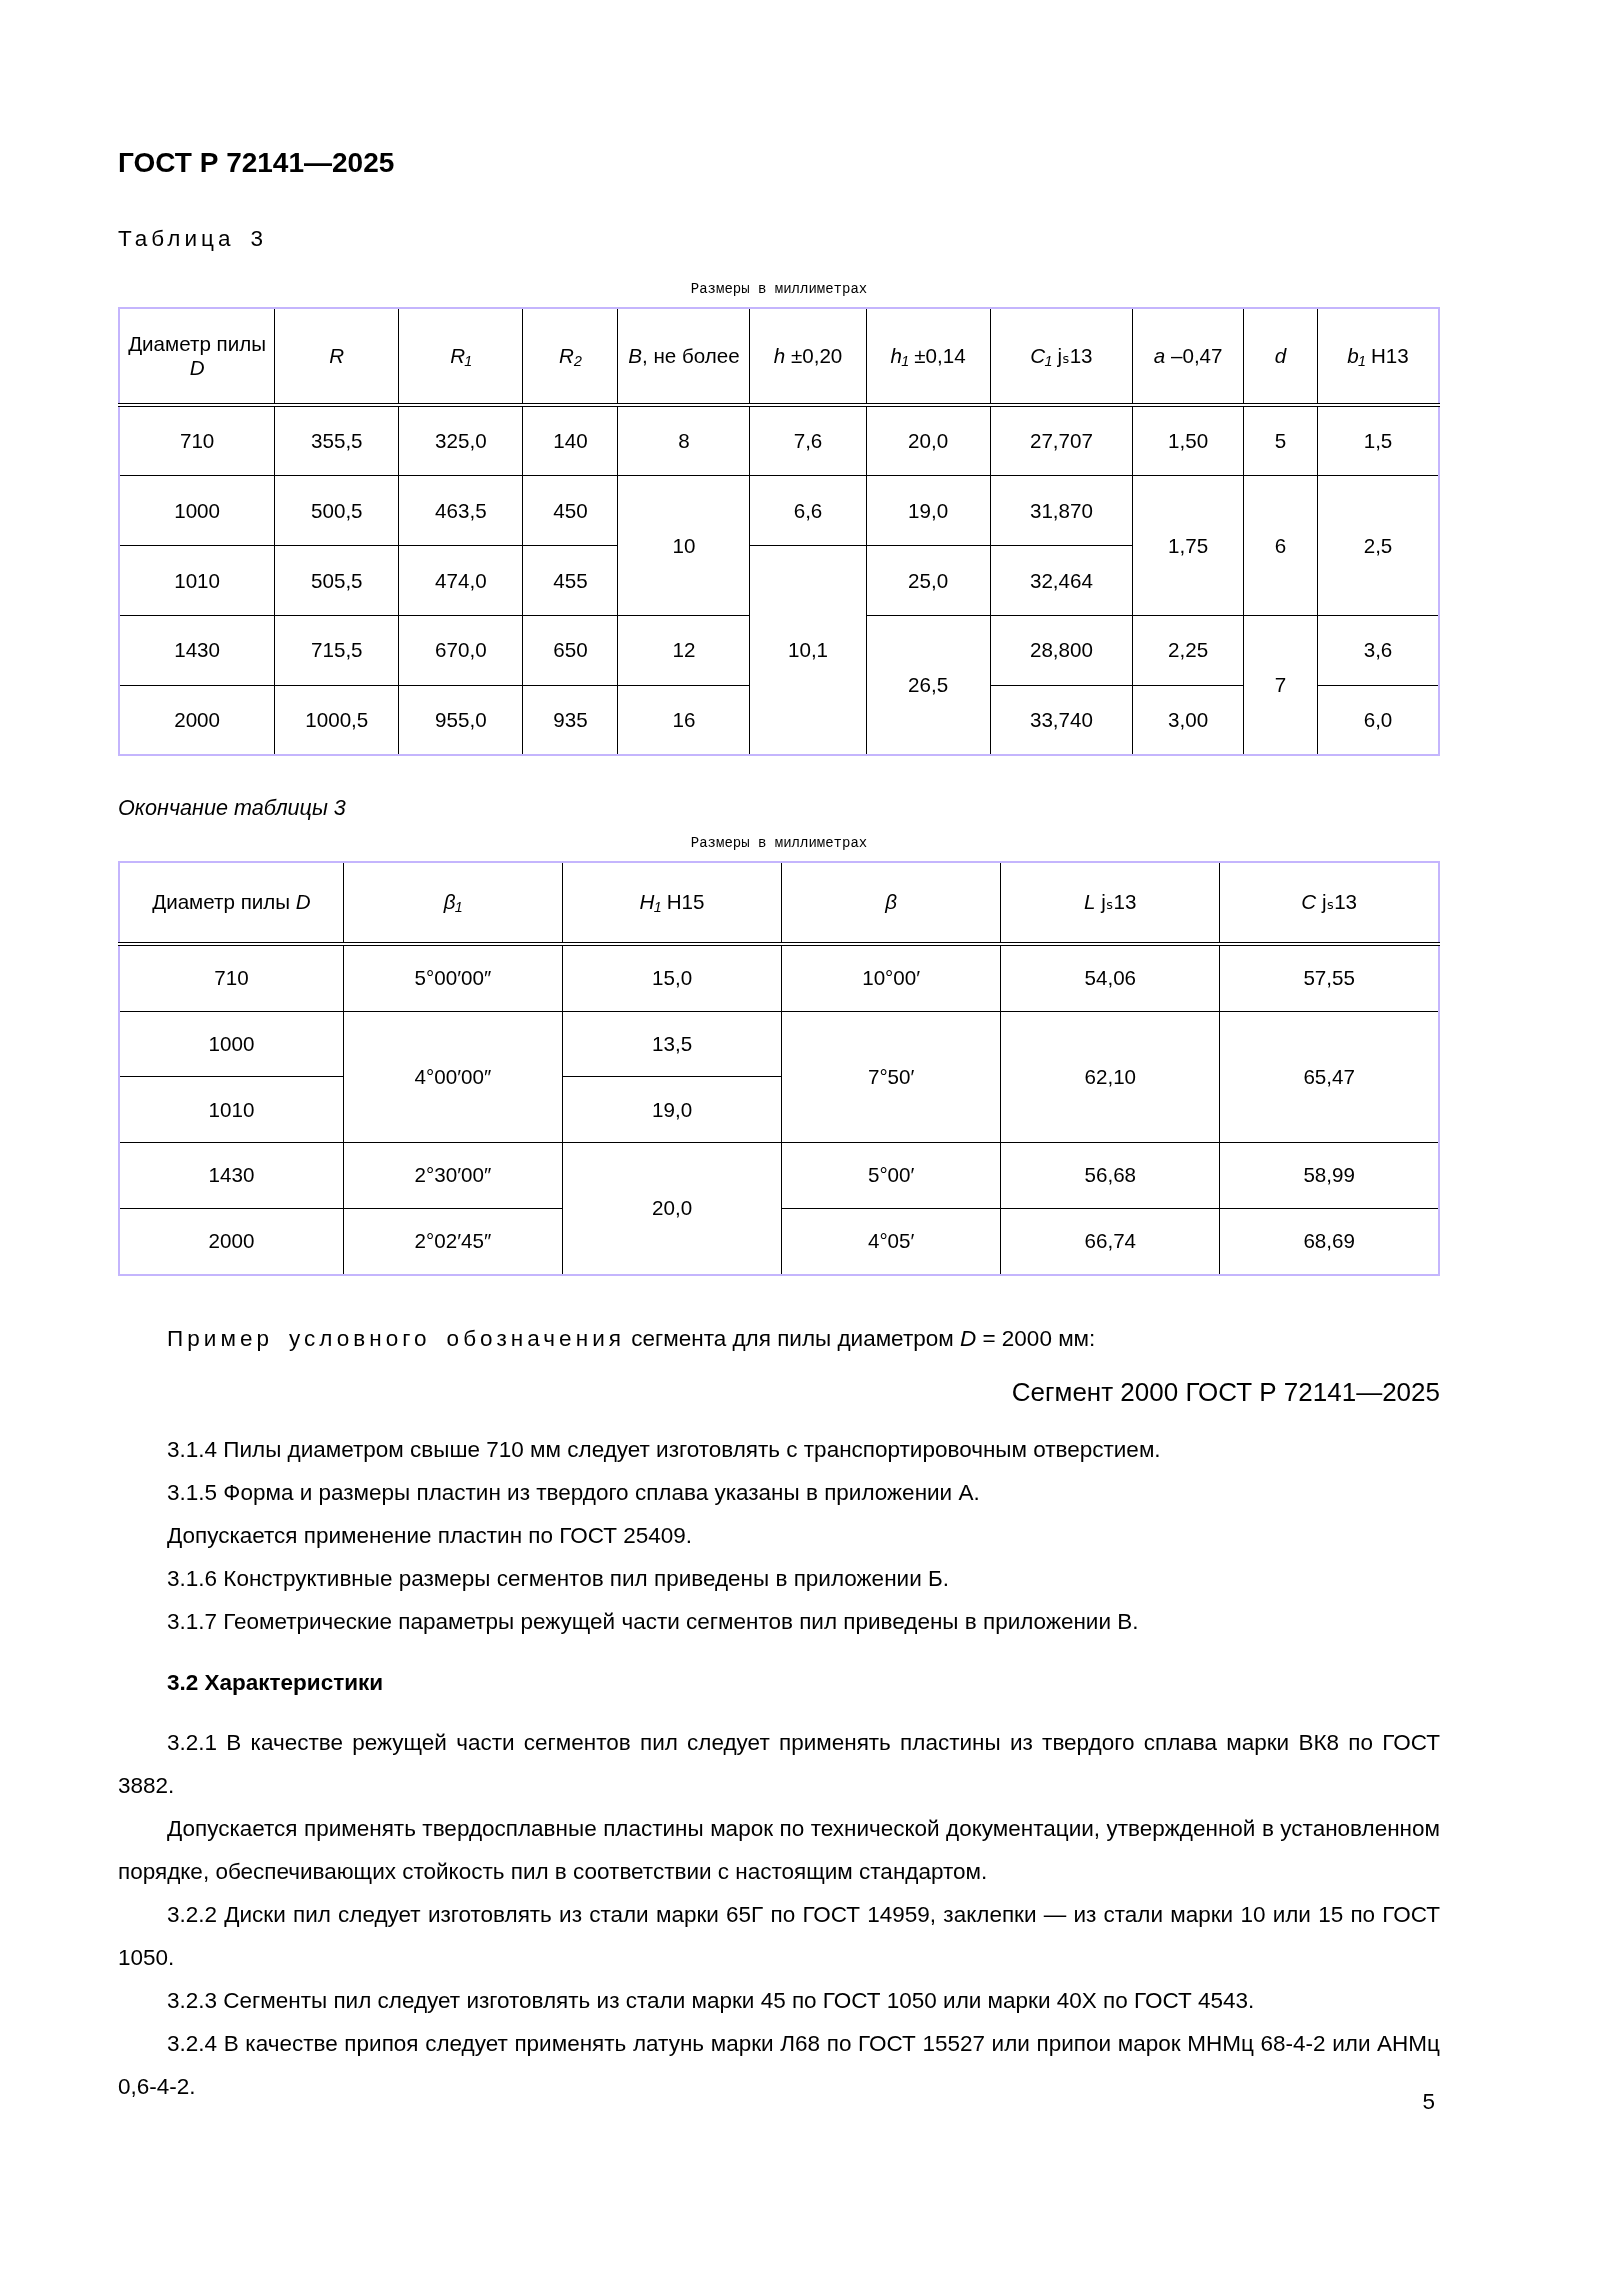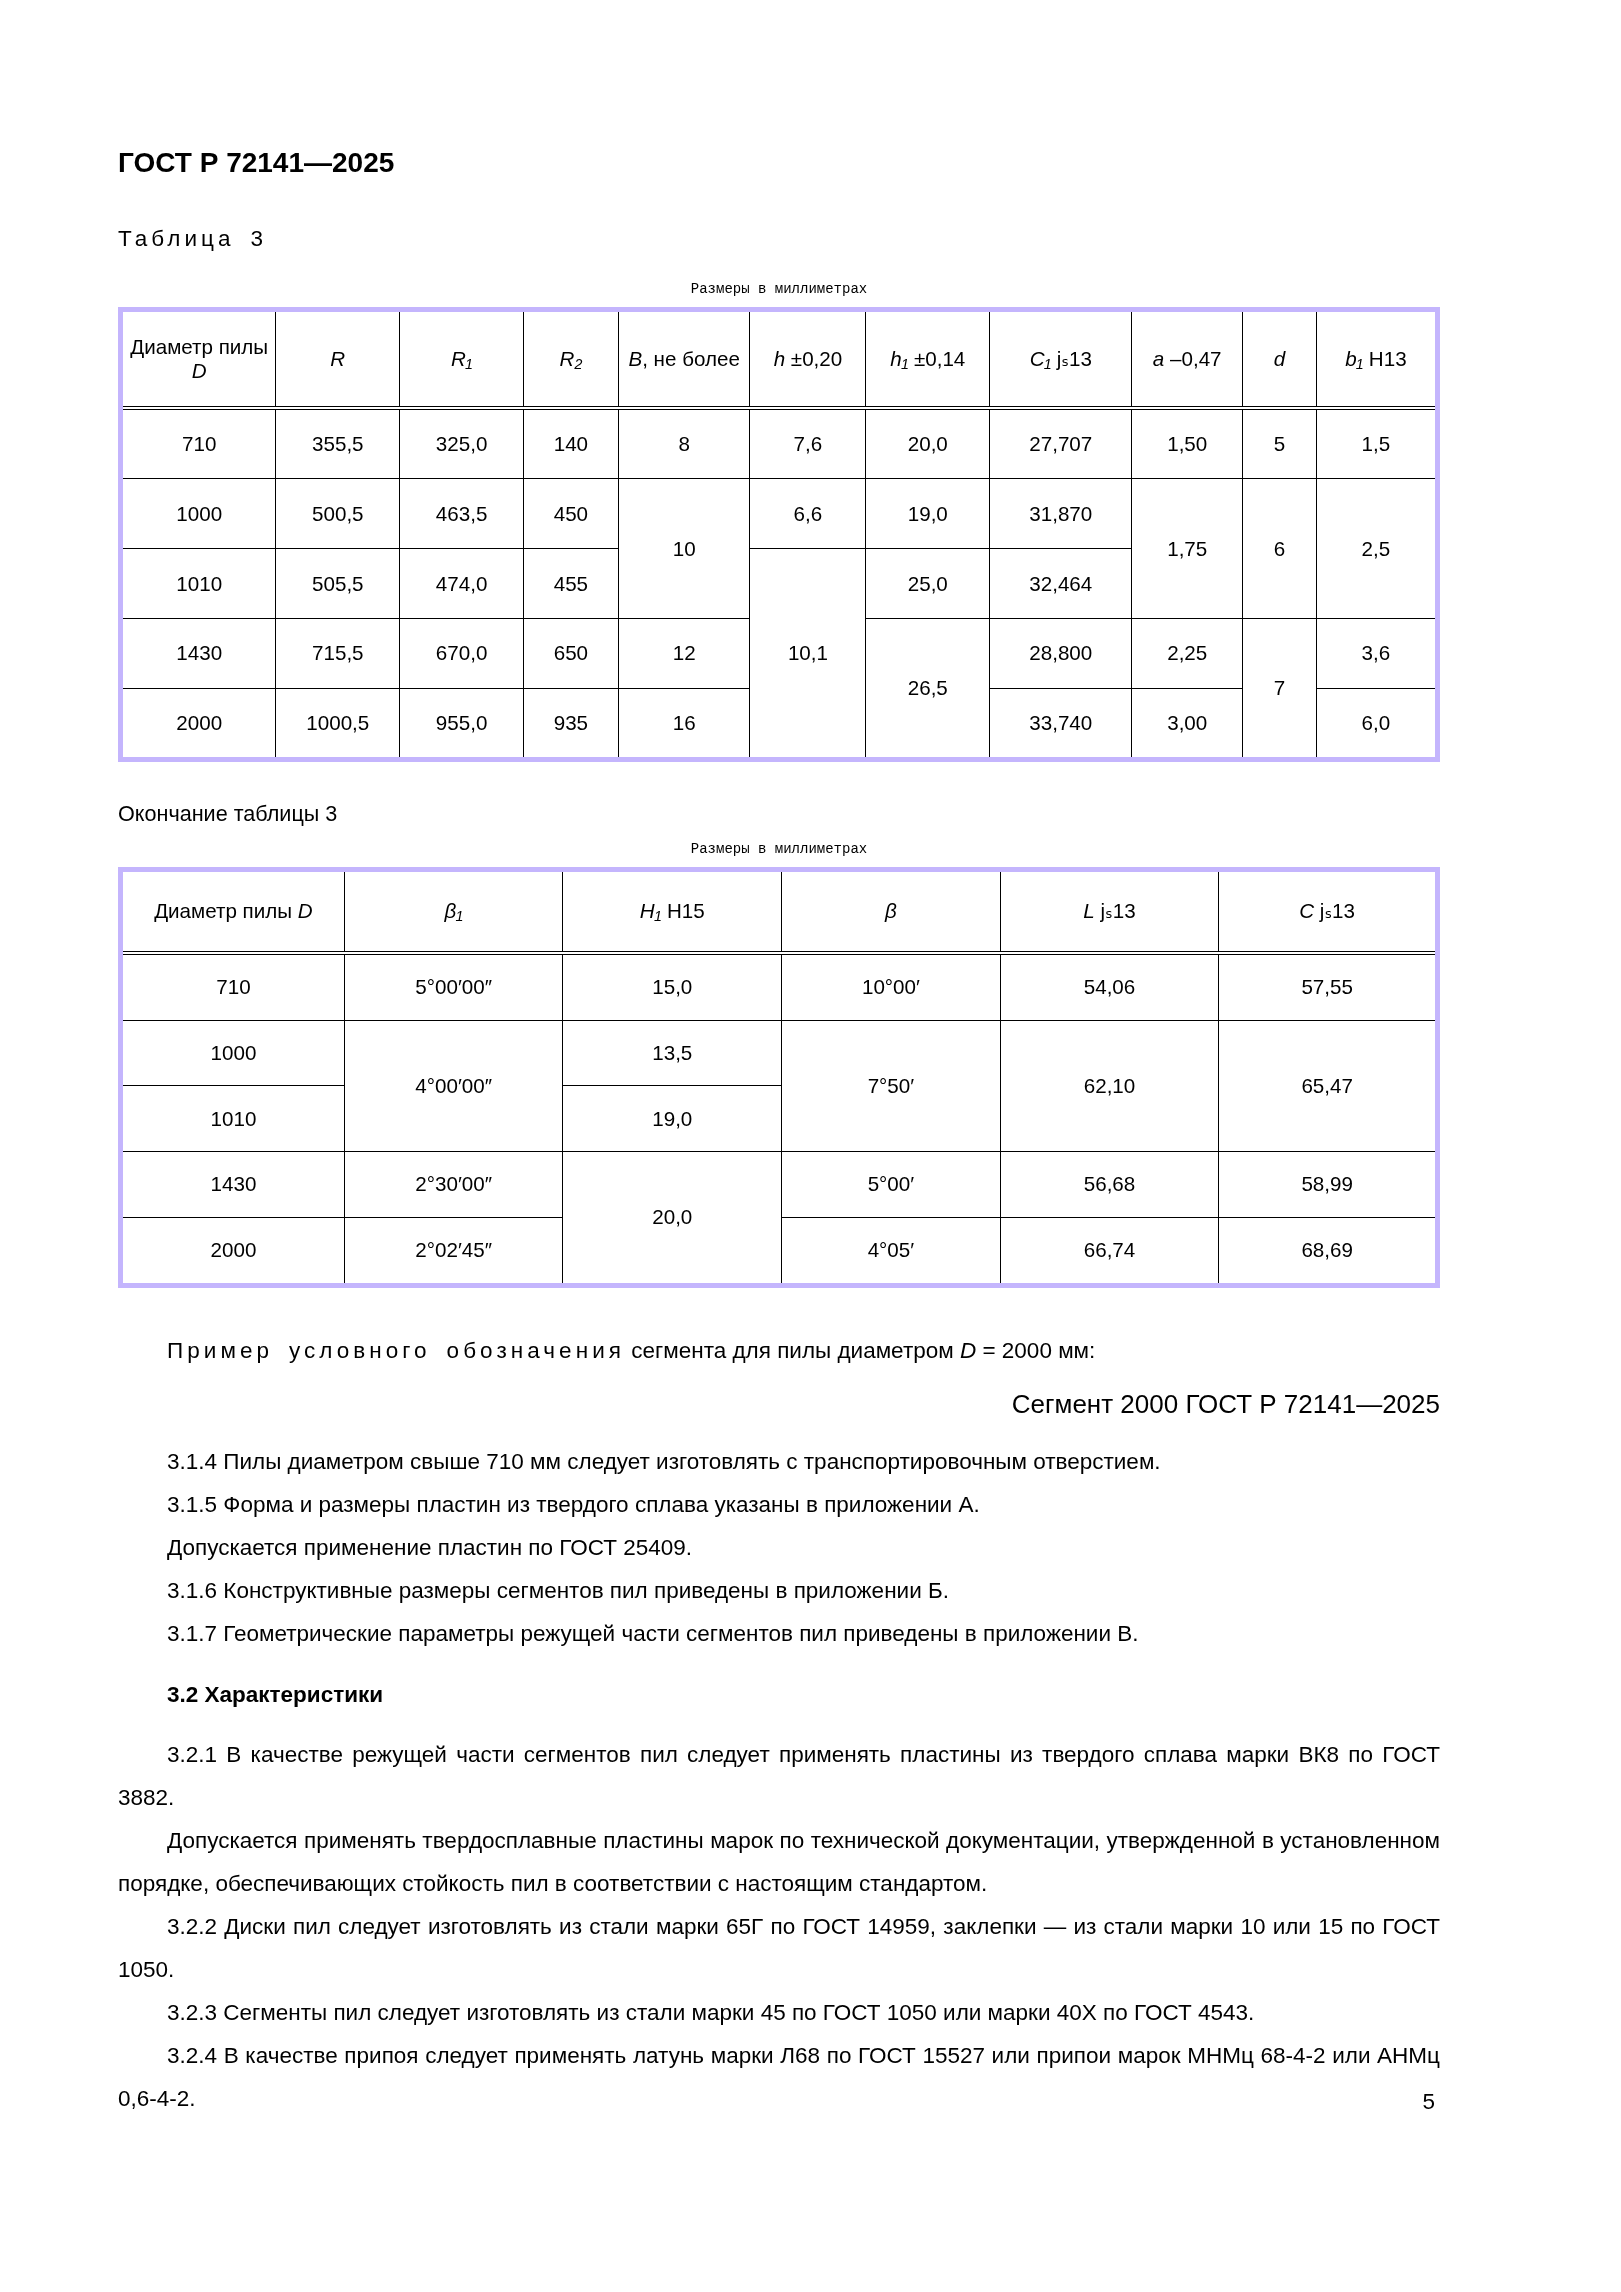--- a/index.html
+++ b/index.html
@@ -5,32 +5,32 @@
   html,body{margin:0;padding:0;background:#fff;}
   body{
     width:1621px;height:2293px;position:relative;box-sizing:border-box;
     padding:147px 181px 0 118px;color:#000;
     font-family:"Liberation Sans","DejaVu Sans",sans-serif;
   }
   .doc-number{text-align:left;font-weight:bold;font-size:28px;margin:0 0 47px 0;}
   .table-caption{font-size:22.5px;margin:0 0 29px 0;}
   .spaced{letter-spacing:0.18em;word-spacing:0.25em;margin-top:45px;}
   .units{font-size:14px;text-align:center;margin:0 0 9.8px 0;font-family:Liberation Mono, monospace;}
-  table.gtable{width:100%;border-collapse:collapse;font-size:20.6px;table-layout:fixed;border:5px solid #c4b5fd;}
+  table.gtable{width:100%;border-collapse:collapse;font-size:20.6px;table-layout:fixed;border:2px solid #c4b5fd;}
   table.gtable th,table.gtable td{
     border:1px solid #000;text-align:center;vertical-align:middle;
     padding:3.9px 5.9px;font-weight:normal;word-wrap:break-word;
   }
   table.gtable thead th{border-bottom:4.9px double #000;}
   table.t1 thead th{height:86px;}
   table.t1 tbody td{height:61px;}
   table.t2 thead th{height:71px;}
   table.t2 tbody td{height:57px;}
   .sym{font-style:italic;}
-  .cont-caption{font-size:21.6px;margin:39px 0 13.7px 0;}
+  .cont-caption{font-style:italic;font-size:21.6px;margin:39px 0 13.7px 0;}
   .para{font-size:22.5px;line-height:43px;text-align:justify;text-indent:49px;margin:0;}
   .example{margin-top:41px;}
   .designation{font-size:26px;line-height:43px;text-align:right;margin:11.8px 0 13.7px 0;}
   .subhead{font-size:22.5px;line-height:43px;font-weight:bold;text-indent:49px;margin:17.6px 0 17.6px 0;}
   .page-num{position:absolute;right:186px;bottom:178px;font-size:22.5px;}
   .t1-spacer{margin-bottom:9.8px;}
 </style>
 </head>
 <body>
 

